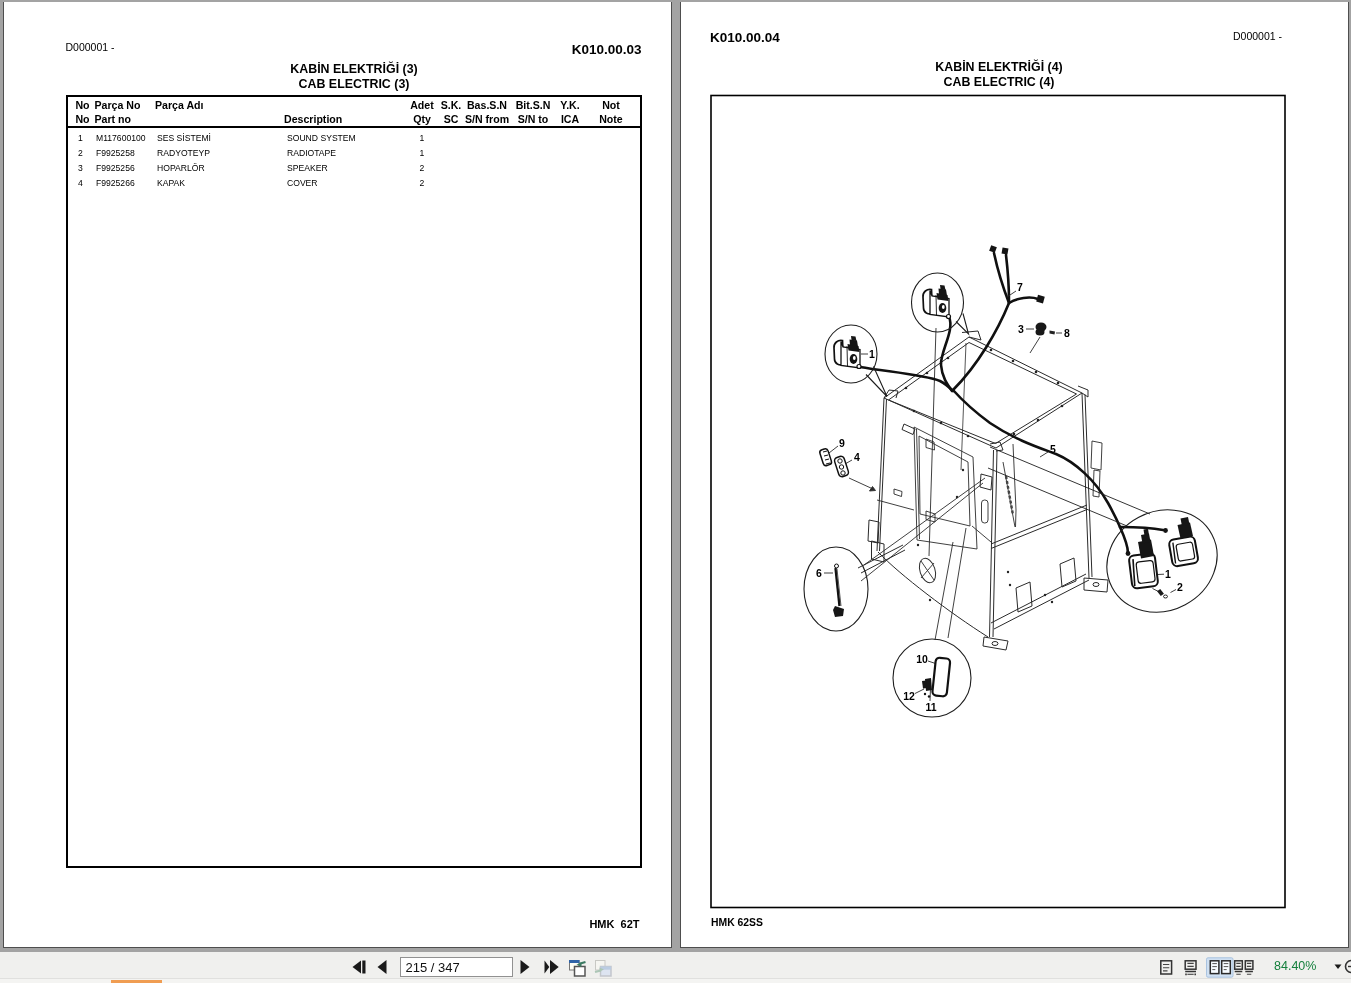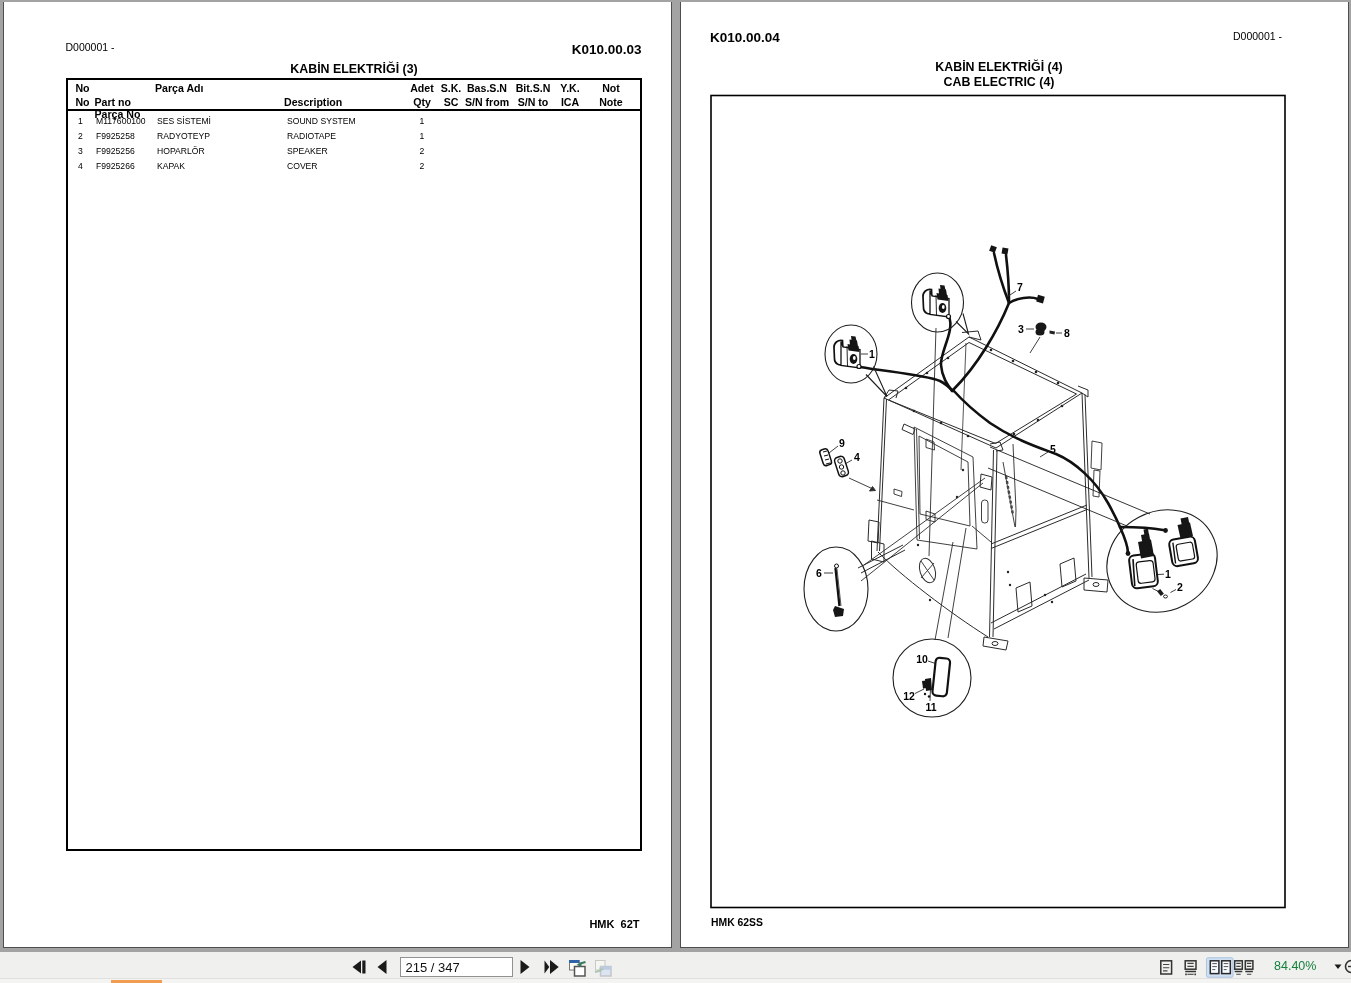--- a/index.html
+++ b/index.html
@@ -6,21 +6,21 @@
 html,body { width:1351px; height:983px; overflow:hidden; background:#f1f1ef;
   font-family:"Liberation Sans", sans-serif; }
 #stage { position:relative; width:1351px; height:983px; }
 #canvas { position:absolute; left:0; top:0; width:1351px; height:952px; background:#a3a3a3; }
 .page { position:absolute; top:2px; height:945.5px; background:#ffffff; border:1px solid #4e4e4e; border-top:none; }
 #pageL { left:2.5px; width:669px; }
 #pageR { left:680px; width:668.5px; }
 .t { position:absolute; white-space:pre; color:#000; }
 .b { font-weight:bold; }
 
-#tblbox { position:absolute; left:62.5px; top:76px; width:576px; height:773px; border:2px solid #000; }
+#tblbox { position:absolute; left:62.5px; top:93px; width:576px; height:773px; border:2px solid #000; }
 #tblhead { position:absolute; left:0; top:0; width:100%; height:30.5px; border-bottom:2px solid #000; }
 .h1 { font-size:10.6px; font-weight:bold; }
 .d1 { font-size:8.6px; }
 .cc { text-align:center; }
 
 #toolbar { position:absolute; left:0; top:952px; width:1351px; height:26px; background:#f0f0ee;padding-left:45px; }
 #status { position:absolute; left:0; top:978px; width:1351px; height:5px; background:#f4f4f2; border-top:1px solid #e0e0de; }
 #prog { position:absolute; left:111px; top:1px; width:51px; height:3px; background:#f09d52; }
 #combo { position:absolute; left:399.5px; top:5px; width:113.5px; height:19.5px; background:#fff; border:1px solid #919191; }
 #combo .num { position:absolute; left:5px; top:2px; font-size:13px; color:#111; }
@@ -28,24 +28,25 @@
 svg { position:absolute; left:0; top:0; }
 </style>
 </head>
 <body>
 <div id="stage">
   <div id="canvas">
     <div class="page" id="pageL">
       <div class="t d1" style="left:62px; top:39px; font-size:10.5px;">D000001 -</div>
       <div class="t b" style="left:440px; top:40px; width:198px; text-align:right; font-size:13.5px;">K010.00.03</div>
       <div class="t b cc" style="left:20px; top:60px; width:661px; font-size:12.4px;">KABİN ELEKTRİĞİ (3)</div>
+      <div class="t b cc" style="left:20px; top:75px; width:661px; font-size:12.4px;">CAB ELECTRIC (3)</div>
       <div id="tblbox">
         <div id="tblhead"></div>
         <div class="t h1 cc" style="left:4px;  top:1.5px; width:21px;">No</div>
-        <div class="t h1" style="left:26.5px; top:1.5px;margin-top:26px;">Parça No</div>
+        <div class="t h1" style="left:26.5px; top:1.5px;">Parça No</div>
         <div class="t h1" style="left:87px; top:1.5px;">Parça Adı</div>
         <div class="t h1 cc" style="left:333px;top:1.5px; width:42px;">Adet</div>
         <div class="t h1 cc" style="left:362px;top:1.5px; width:42px;">S.K.</div>
         <div class="t h1 cc" style="left:395px;top:1.5px; width:48px;">Bas.S.N</div>
         <div class="t h1 cc" style="left:441px;top:1.5px; width:48px;">Bit.S.N</div>
         <div class="t h1 cc" style="left:481px;top:1.5px; width:42px;">Y.K.</div>
         <div class="t h1 cc" style="left:522px;top:1.5px; width:42px;">Not</div>
         <div class="t h1 cc" style="left:4px;  top:15.5px; width:21px;">No</div>
         <div class="t h1" style="left:26.5px; top:15.5px;">Part no</div>
         <div class="t h1" style="left:216px;top:15.5px;text-align:right;">Description</div>

